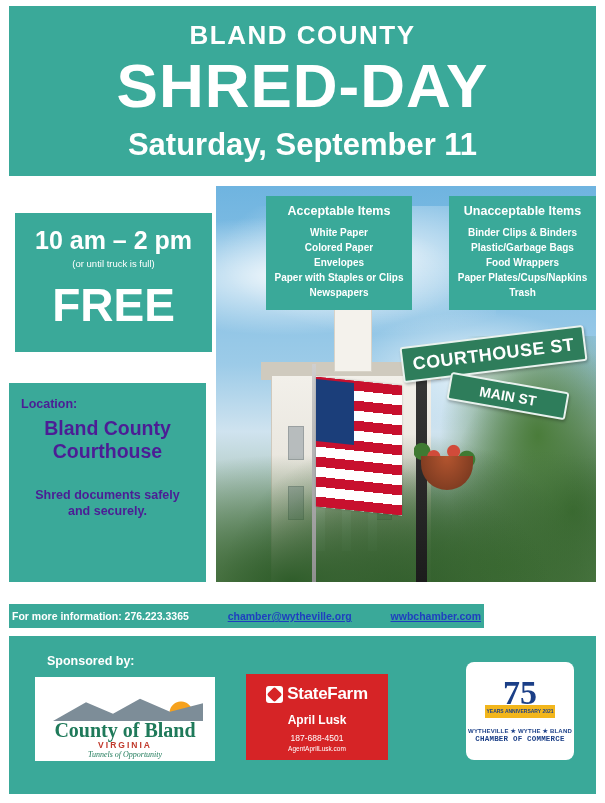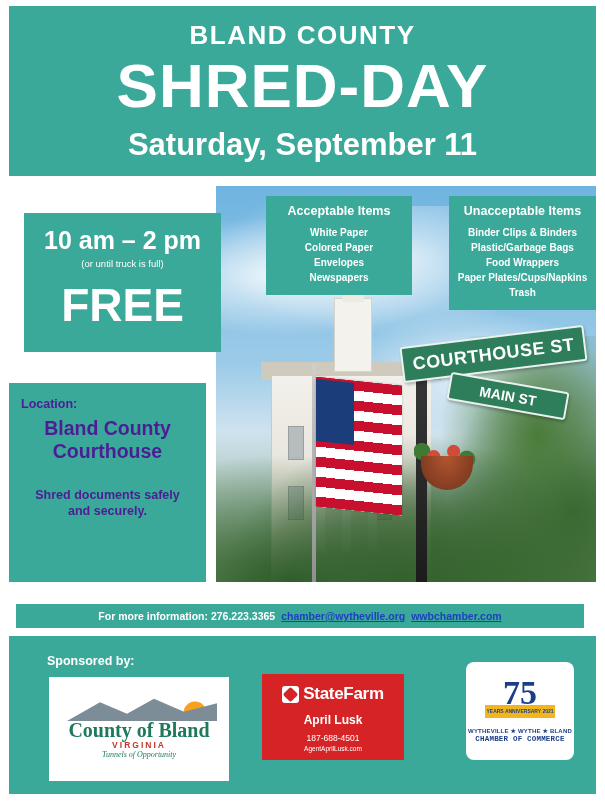--- a/index.html
+++ b/index.html
@@ -137,21 +137,21 @@
     position: absolute; background:#3aa999; color:#fff; text-align:center;
     padding: 8px 2px 10px;
   }
   .items-box .ib-title { font-weight:bold; font-size:12.5px; margin-bottom:7px; }
   .items-box li { list-style:none; font-weight:bold; font-size:10px; line-height:15px; }
   #acceptable-items { left: 266px; top: 196px; width: 146px; }
   #unacceptable-items { left: 449px; top: 196px; width: 147px; }
 
   
   .left-top {
-    position:absolute; left:24px; top:213px; width:197px; height:139px;
+    position:absolute; left:15px; top:213px; width:197px; height:139px;
     background:#3aa999; color:#fff; text-align:center; padding-top:13px;
   }
   .left-top .hours { font-weight:bold; font-size:25px; }
   .left-top .until { font-size:9.5px; margin-top:3px; }
   .left-top .free { font-weight:bold; font-size:46px; margin-top:9px; }
 
   .left-bottom {
     position:absolute; left:9px; top:383px; width:197px; height:199px;
     background:#3aa999; color:#4c1d95; padding:14px 12px 0;
   }
@@ -159,37 +159,37 @@
   .left-bottom .loc-name {
     font-size:19.5px; font-weight:bold; text-align:center; line-height:1.18; margin-top:6px;
   }
   .left-bottom .loc-street { font-size:11.5px; font-weight:bold; text-align:center; margin-top:6px; }
   .left-bottom .loc-note {
     font-size:12.5px; font-weight:bold; text-align:center; margin-top:24px; line-height:1.3;
   }
 
   
   .info-bar {
-    position:absolute; left:16px; top:604px; width:568px; height:24px;
-    background:#3aa999; color:#fff; display:flex; align-items:center; justify-content:center;
+    position:absolute; left:9px; top:604px; width:475px; height:24px;
+    background:#3aa999; color:#fff; display:flex; align-items:center; justify-content:space-between;
     font-size:10.5px; font-weight:bold;
   }
   .info-bar a { color:#1f3fbf; text-decoration: underline; }
   .info-bar .seg { margin: 0 3px; }
 
   
   .sponsor-wrap {
     position:absolute; left:9px; top:636px; width:587px; height:158px;
     background:#3aa999;
   }
   .sponsored-by {
     position:absolute; left:38px; top:18px; color:#fff; font-weight:bold; font-size:12.5px;
   }
   .logo-bland {
-    position:absolute; left:40px; top:41px; width:180px; height:104px; background:#fff;
+    position:absolute; left:26px; top:41px; width:180px; height:84px; background:#fff;
     overflow:hidden;
   }
   .mtn {
     position:absolute; left:18px; top:10px; width:150px; height:34px;
     background:
       radial-gradient(circle at 128px 26px, #f6a21e 0 11px, rgba(0,0,0,0) 12px);
   }
   .mtn:after {
     content:""; position:absolute; left:0; top:8px; width:150px; height:26px;
     background: linear-gradient(135deg, rgba(0,0,0,0) 45%, #6b7b86 46%) ,
@@ -203,21 +203,21 @@
   }
   .bland-sub {
     position:absolute; left:0; top:63px; width:180px; text-align:center;
     font-size:8.5px; color:#c0392b; letter-spacing:2px; font-weight:bold;
   }
   .bland-tag {
     position:absolute; left:0; top:73px; width:180px; text-align:center;
     font-family:"Liberation Serif", serif; font-style:italic; font-size:8px; color:#1f7a5a;
   }
   .sf-box {
-    position:absolute; left:262px; top:674px; width:142px; height:86px;
+    position:absolute; left:246px; top:674px; width:142px; height:86px;
     background:#d62426; color:#fff; text-align:center; padding-top:10px;
   }
   .sf-logo-row { display:flex; align-items:center; justify-content:center; gap:4px; }
   .sf-mark {
     width:17px; height:17px; background:#fff; border-radius:3px;
     position:relative;
   }
   .sf-mark:before {
     content:""; position:absolute; left:3px; top:3px; width:11px; height:11px;
     background:#d62426; border-radius:2px; transform:rotate(45deg);
@@ -292,20 +292,21 @@
     <div class="sign-ch">COURTHOUSE ST</div>
     <div class="sign-main">MAIN ST</div>
   </div>
 
   <div class="items-box" id="acceptable-items">
     <div class="ib-title">Acceptable Items</div>
     <ul>
       <li>White Paper</li>
       <li>Colored Paper</li>
       <li>Envelopes</li>
+      <li>Paper with Staples or Clips</li>
       <li>Newspapers</li>
     </ul>
   </div>
 
   <div class="items-box" id="unacceptable-items">
     <div class="ib-title">Unacceptable Items</div>
     <ul>
       <li>Binder Clips &amp; Binders</li>
       <li>Plastic/Garbage Bags</li>
       <li>Food Wrappers</li>

